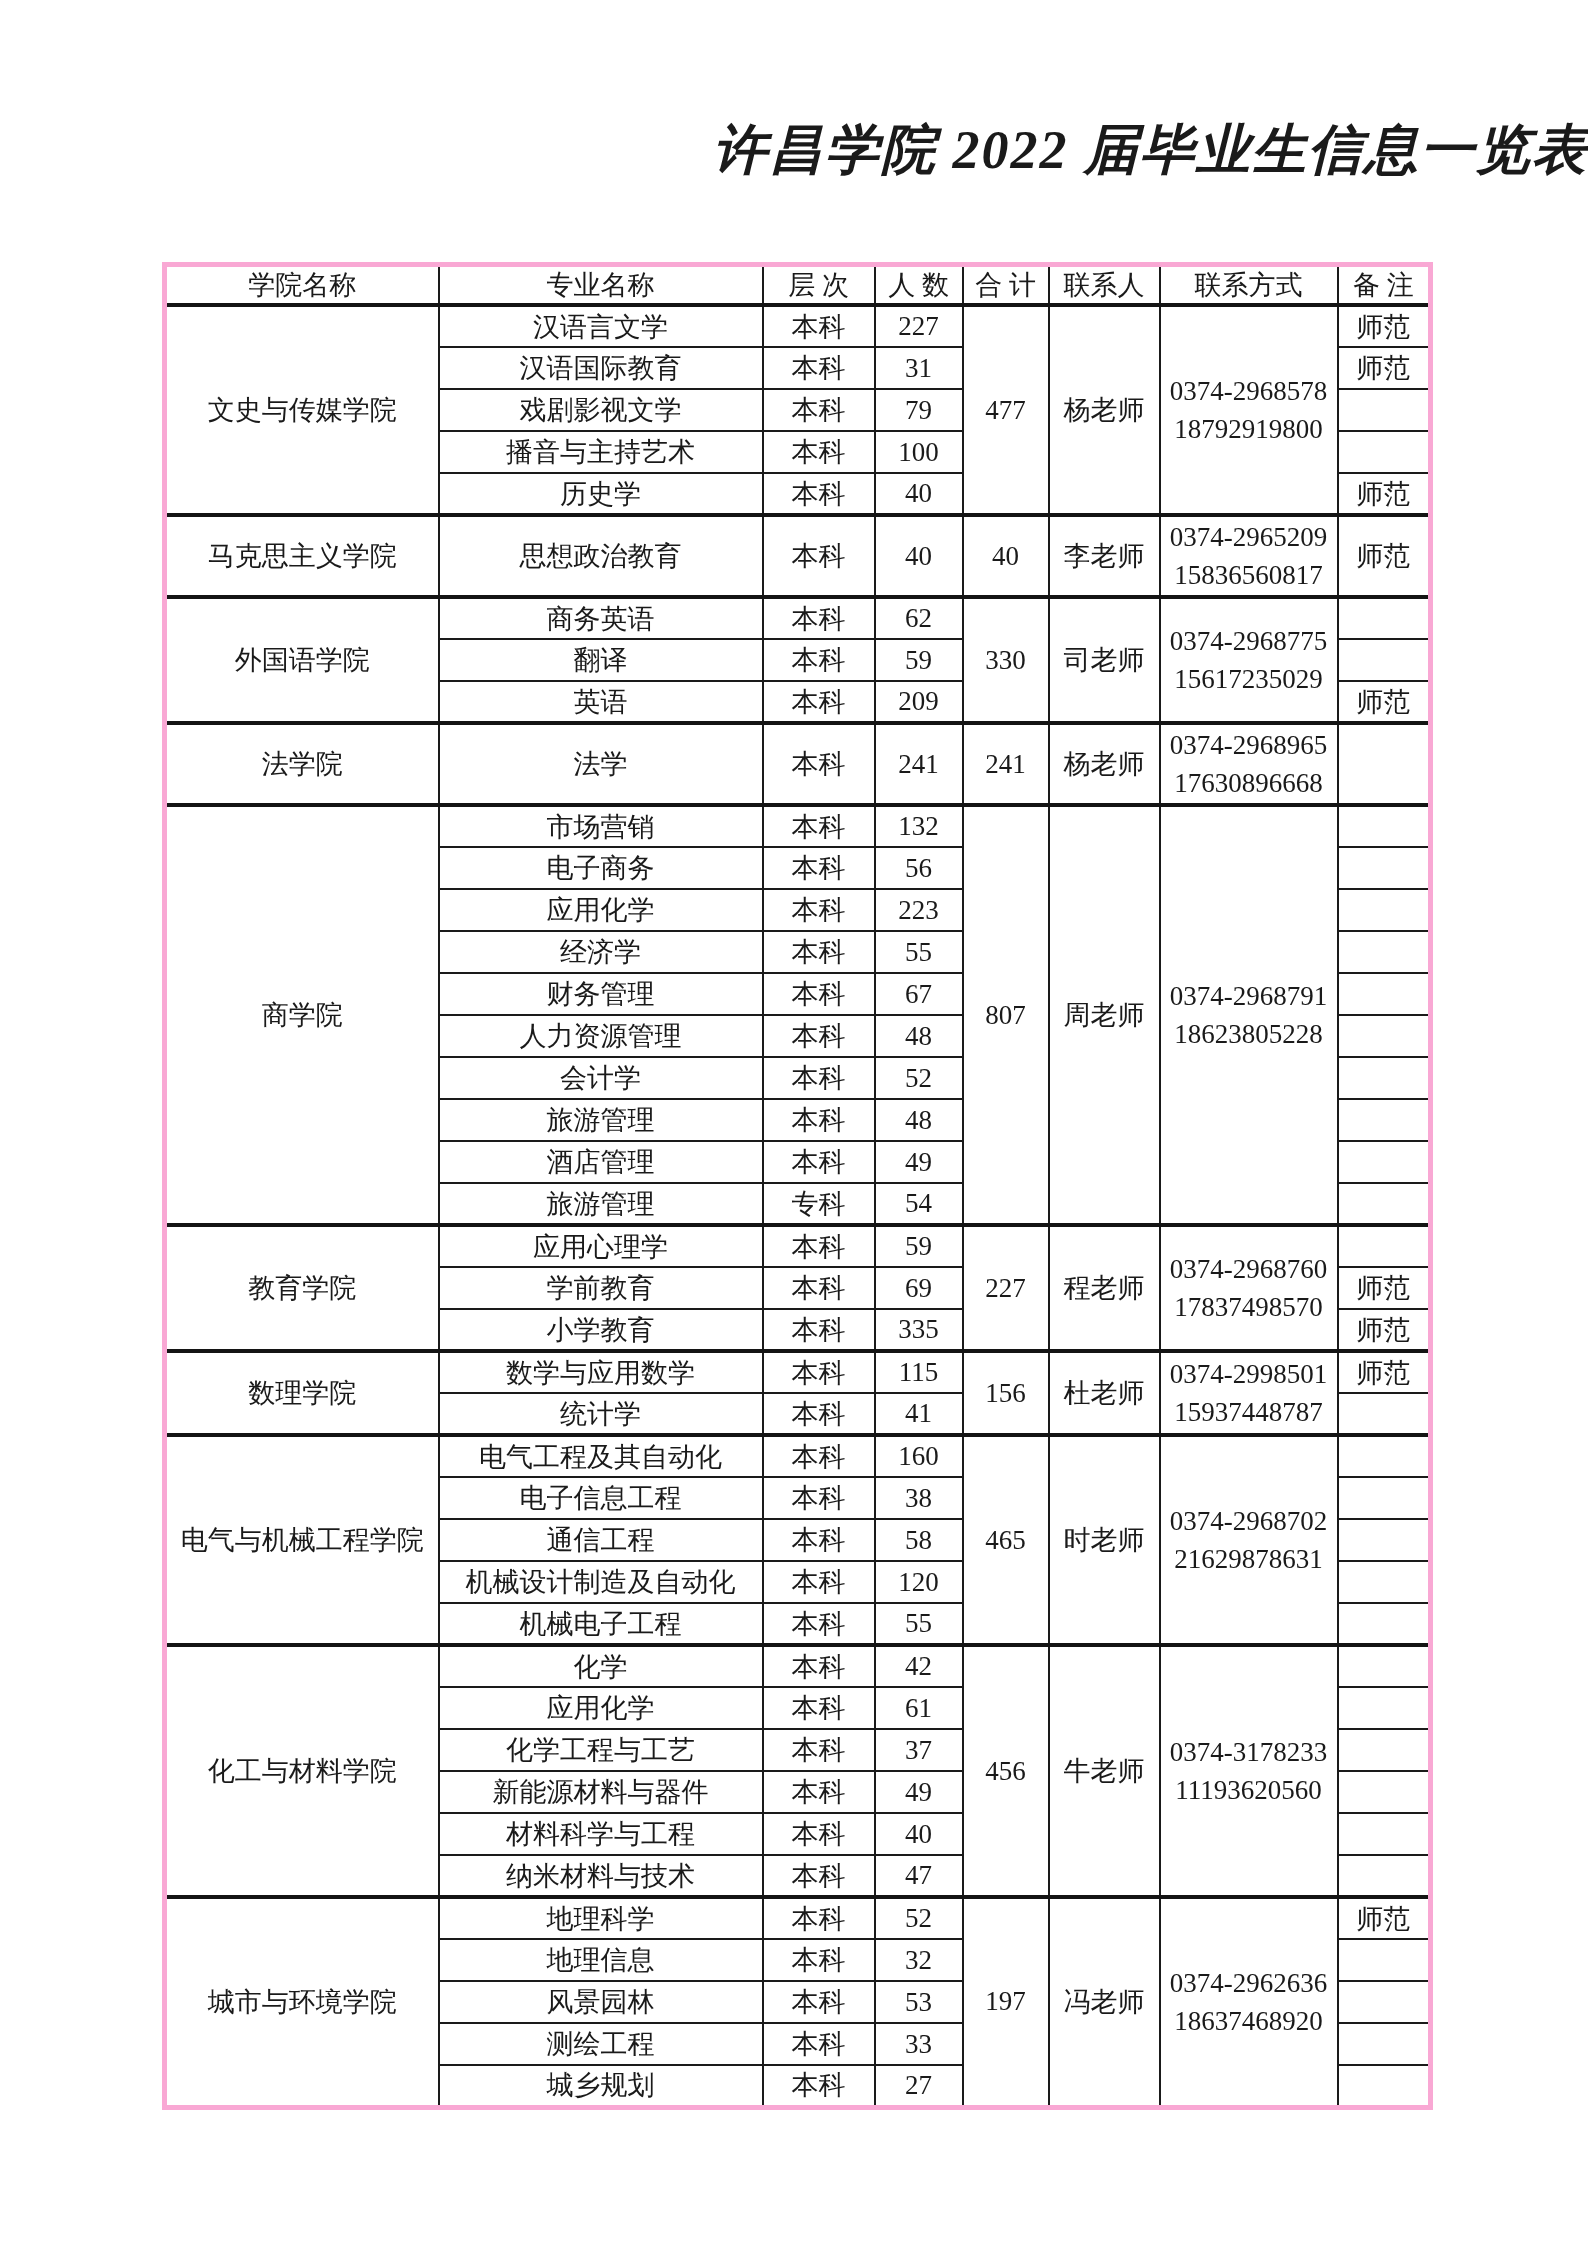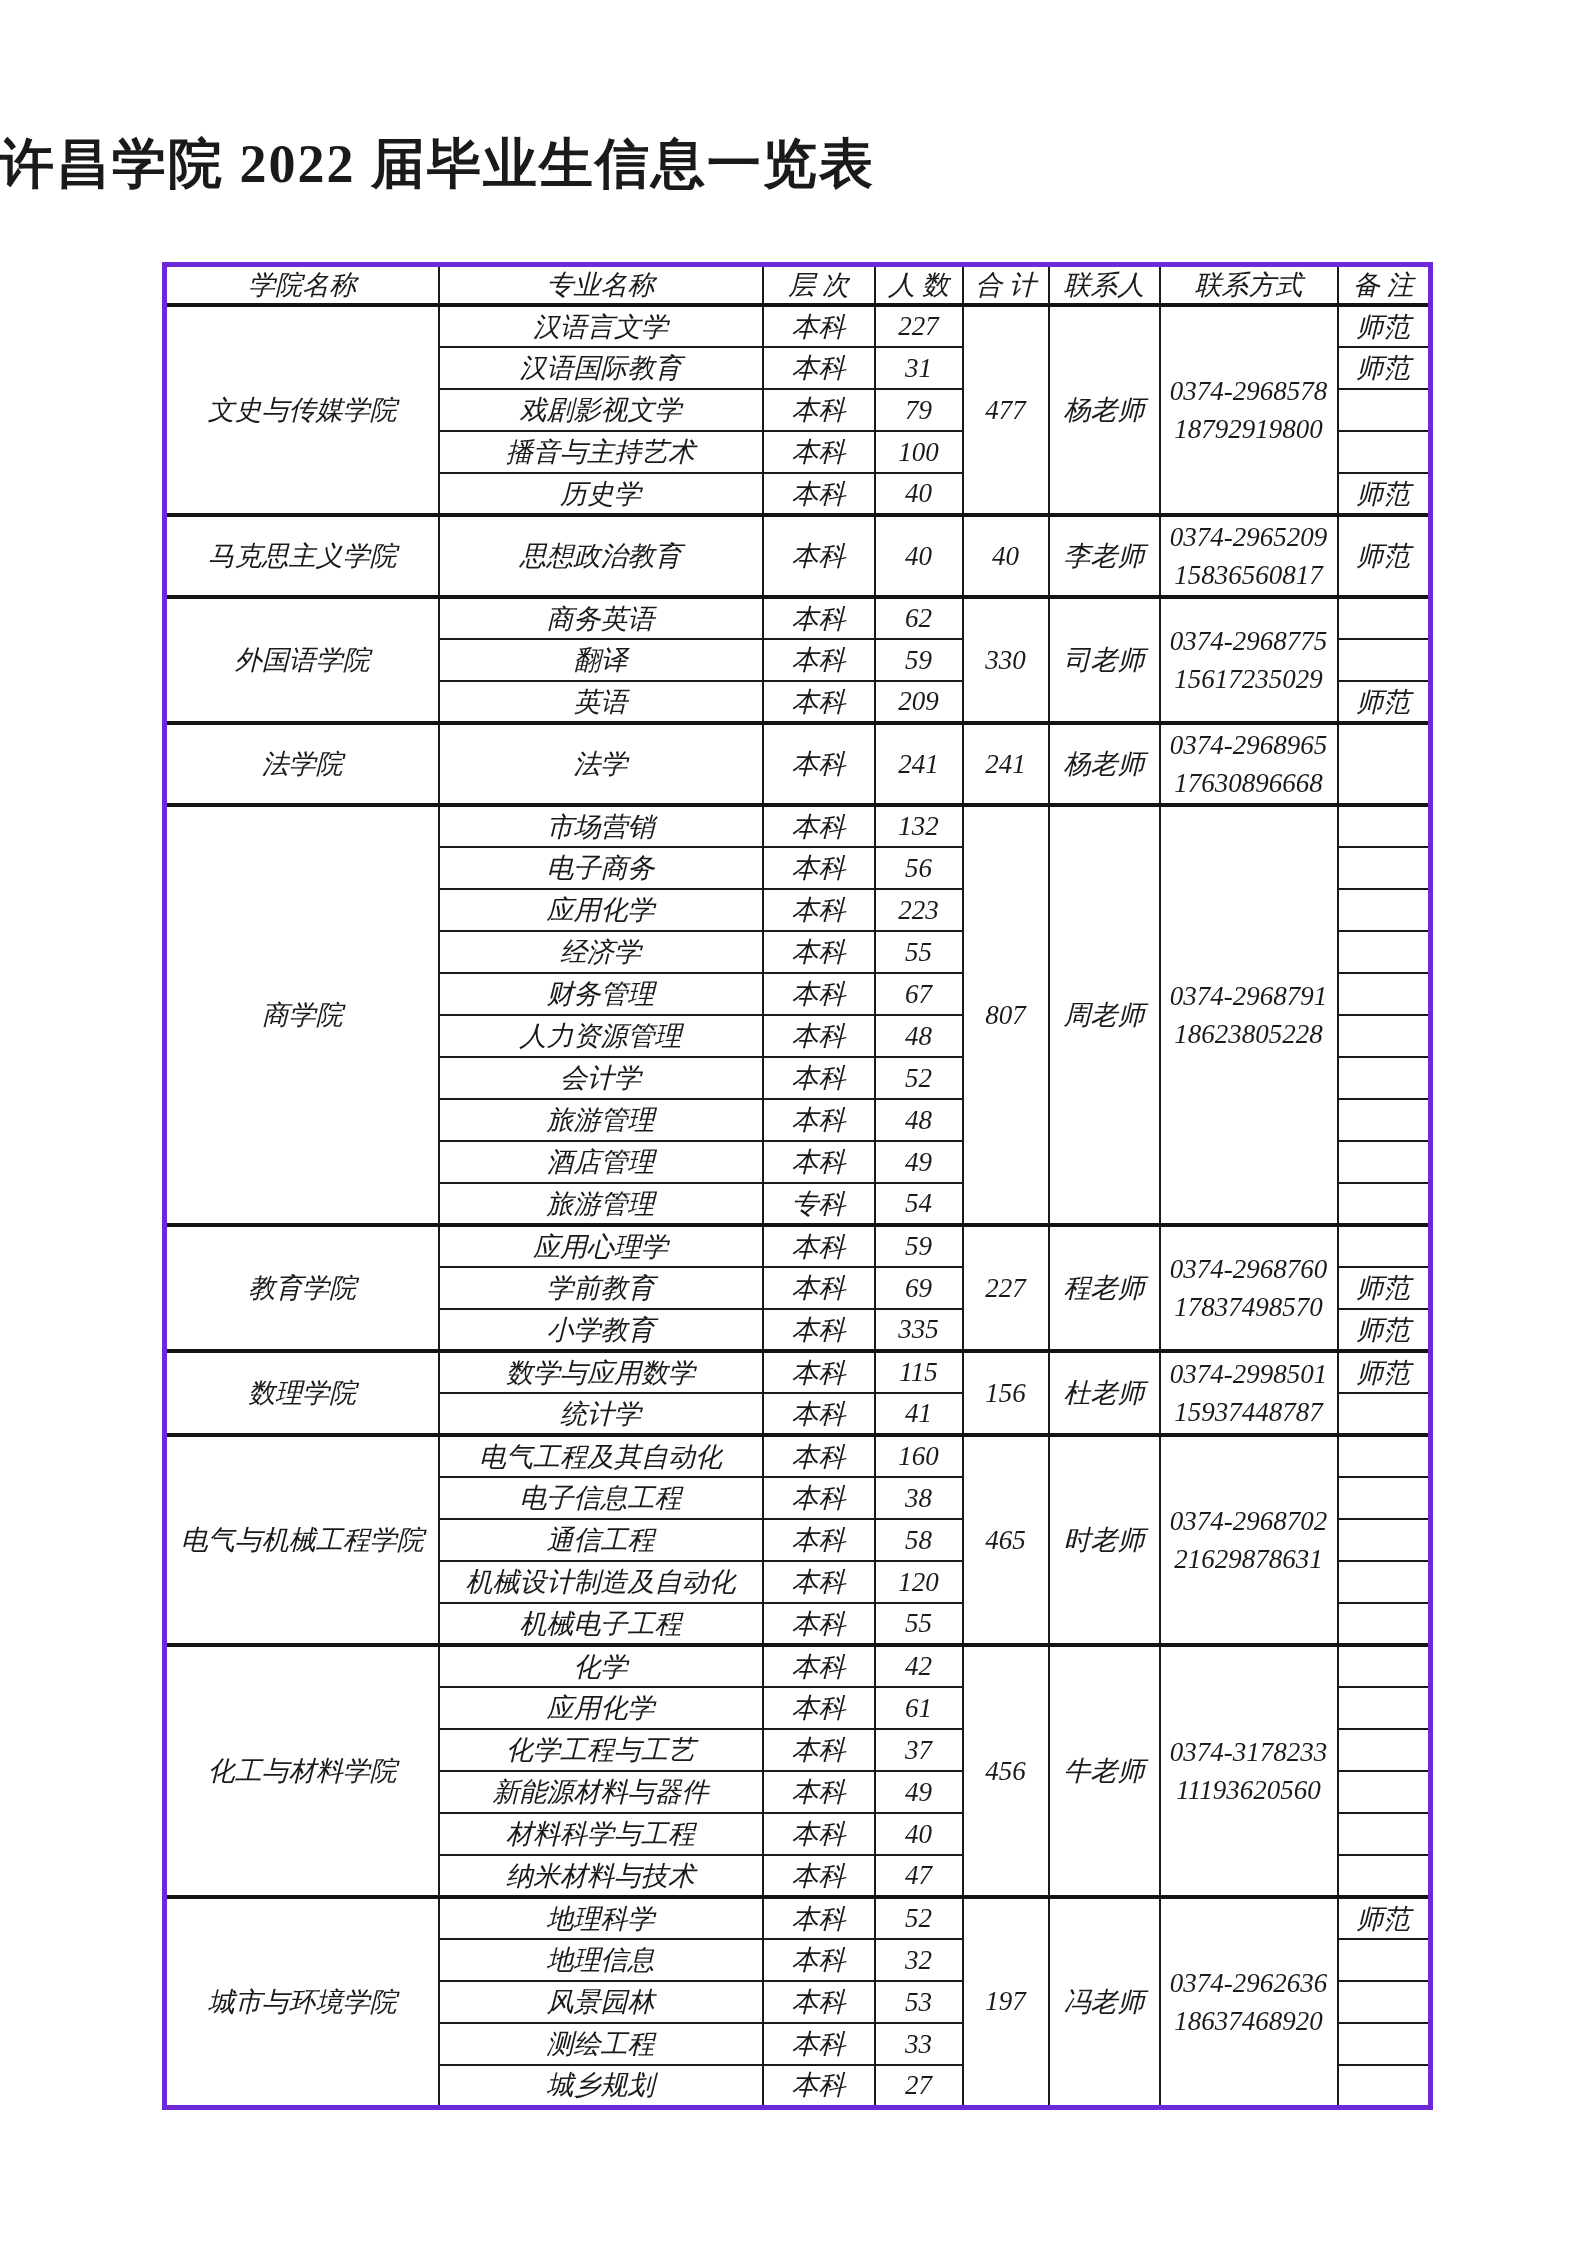--- a/index.html
+++ b/index.html
@@ -9,40 +9,40 @@
   }
   body {
     width: 1588px;
     height: 2245px;
     position: relative;
     font-family: "Liberation Serif", "DejaVu Serif", serif;
     color: #1a1a1a;
   }
   .page-title {
     position: absolute;
-    top: 128px;
+    top: 114px;
     left: 0;
     width: 100%;
-    text-align: left;
+    text-align: right;
     font-size: 54px;
     font-weight: bold;
     letter-spacing: 2px;
     white-space: nowrap;
+    font-style: italic;
   }
   .table-wrap {
     position: absolute;
     left: 162px;
     top: 262px;
   }
   table.grad-table {
     border-collapse: collapse;
     table-layout: fixed;
     width: 1266px;
-    border: 5px solid #6d28d9;
-    font-style: italic;
+    border: 5px solid #f9a8d4;
   }
   table.grad-table th,
   table.grad-table td {
     border: 2px solid #1a1a1a;
     text-align: center;
     vertical-align: middle;
     padding: 0;
     font-size: 27px;
     font-weight: normal;
     overflow: hidden;

